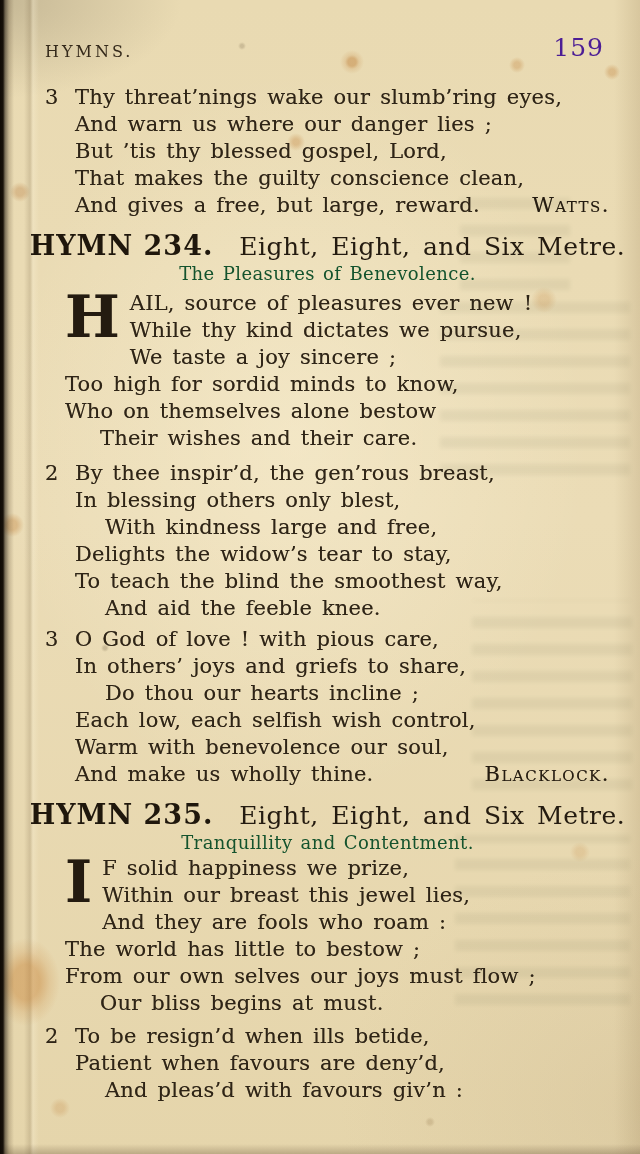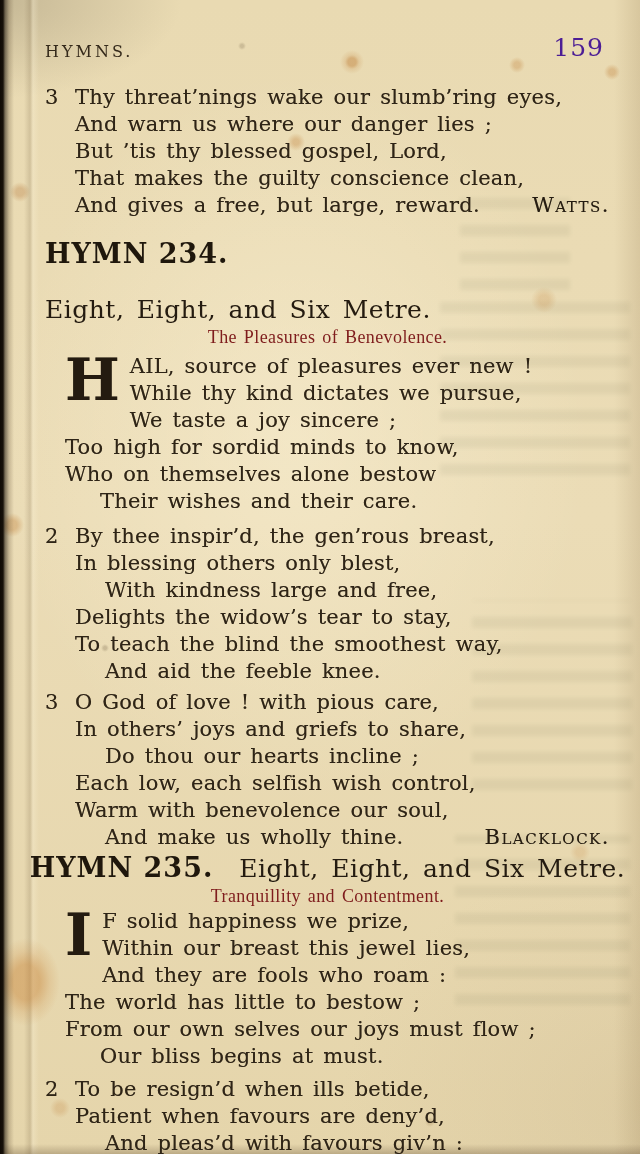--- a/index.html
+++ b/index.html
@@ -95,43 +95,43 @@
   .verse.dc .indent { padding-left: 35px; }
 
   .dcap {
     float: left;
     font-size: 58px; line-height: 48px; height: 52px;
     font-weight: bold; margin: 3px 10px 0 0;
     color: #241b10; letter-spacing: 0;
   }
 
   .with-attr { display: flex; justify-content: space-between; align-items: baseline; }
-  .with-attr .ind { margin-left: 30px; }
+  .with-attr .ind { }
   .attr {
     font-variant: small-caps; font-size: 21px; letter-spacing: 1.5px;
     color: #241b10; white-space: nowrap; text-align: center;
   }
 
   .hymn-head {
     display: flex; justify-content: center; align-items: baseline; gap: 26px;
     line-height: 30px; white-space: nowrap;
   }
   .hymn-no { font-weight: bold; font-size: 27px; letter-spacing: 1px; color: #1f170c; }
   .hymn-metre { font-size: 25px; letter-spacing: 0.5px; word-spacing: 4px; color: #241b10; }
   .hymn-sub {
     text-align: center; font-size: 18px; line-height: 24px;
-    letter-spacing: 0.4px; word-spacing: 2px; color: #7f1d1d; font-family: Liberation Serif, serif;
+    letter-spacing: 0.4px; word-spacing: 2px; color: #14532d;
   }
 
   .m-carry { margin-top: 12px; }
-  .m-head1 { margin-top: 20px; flex-direction: column; }
+  .m-head1 { margin-top: 12px; }
   .m-v1    { margin-top: 4px; }
   .m-v2    { margin-top: 8px; }
   .m-v3    { margin-top: 4px; }
-  .m-head2 { margin-top: 2px; }
+  .m-head2 { margin-top: 12px; }
   .m-v4    { margin-top: 0; }
   .m-v5    { margin-top: 6px; }
 </style>
 </head>
 <body>
 
 <div class="edge-left"></div>
 <div class="crease"></div>
 <div class="edge-right"></div>
 <div class="edge-bottom"></div>

